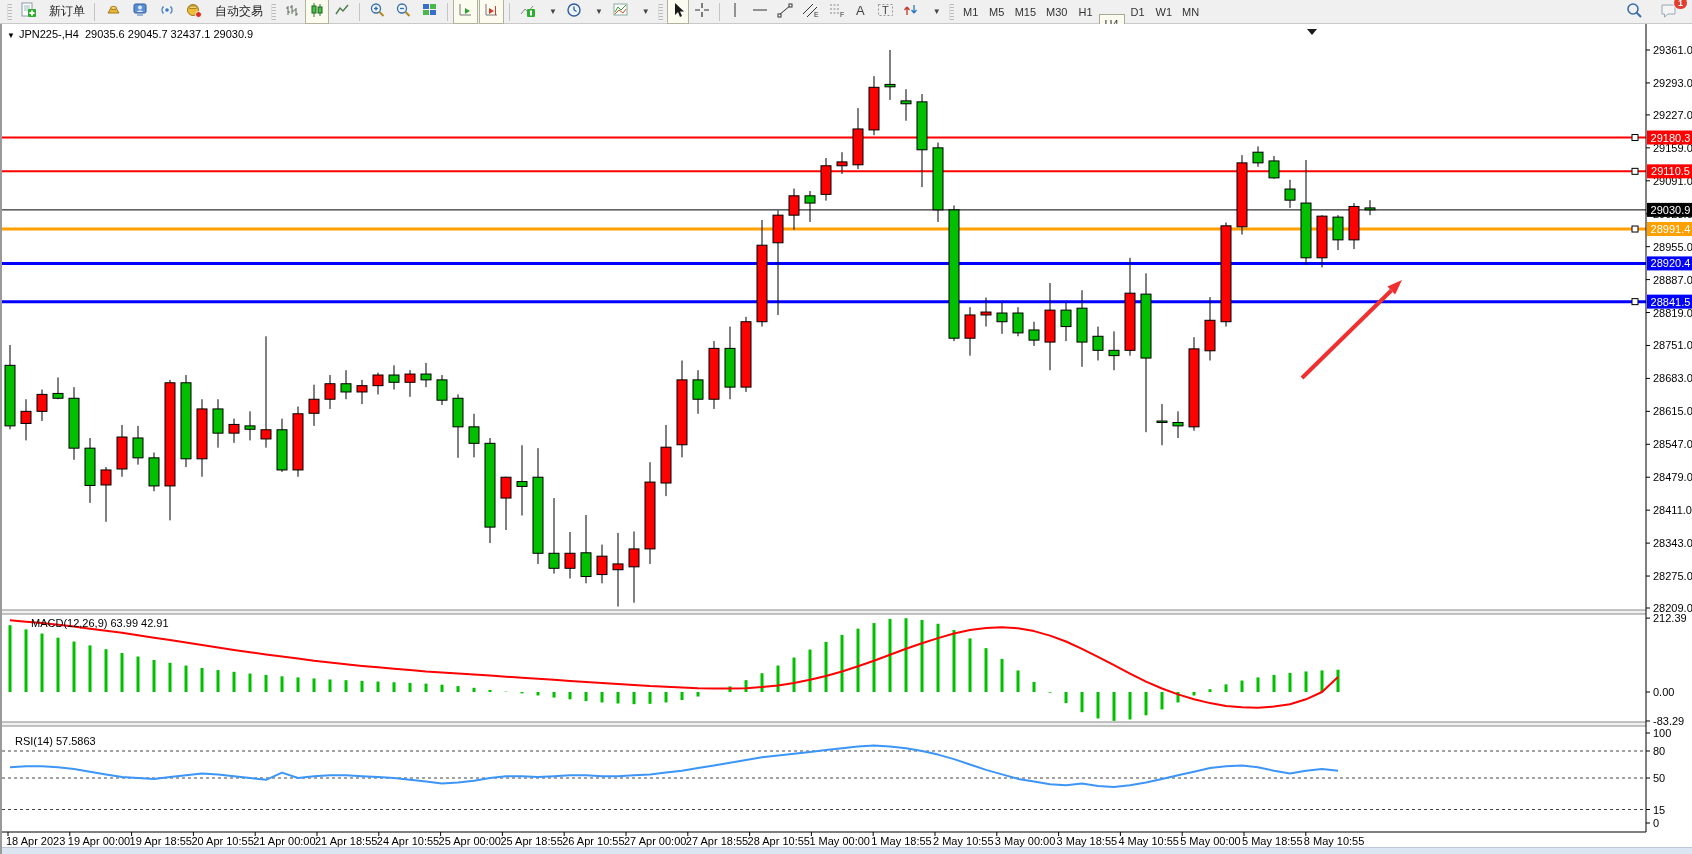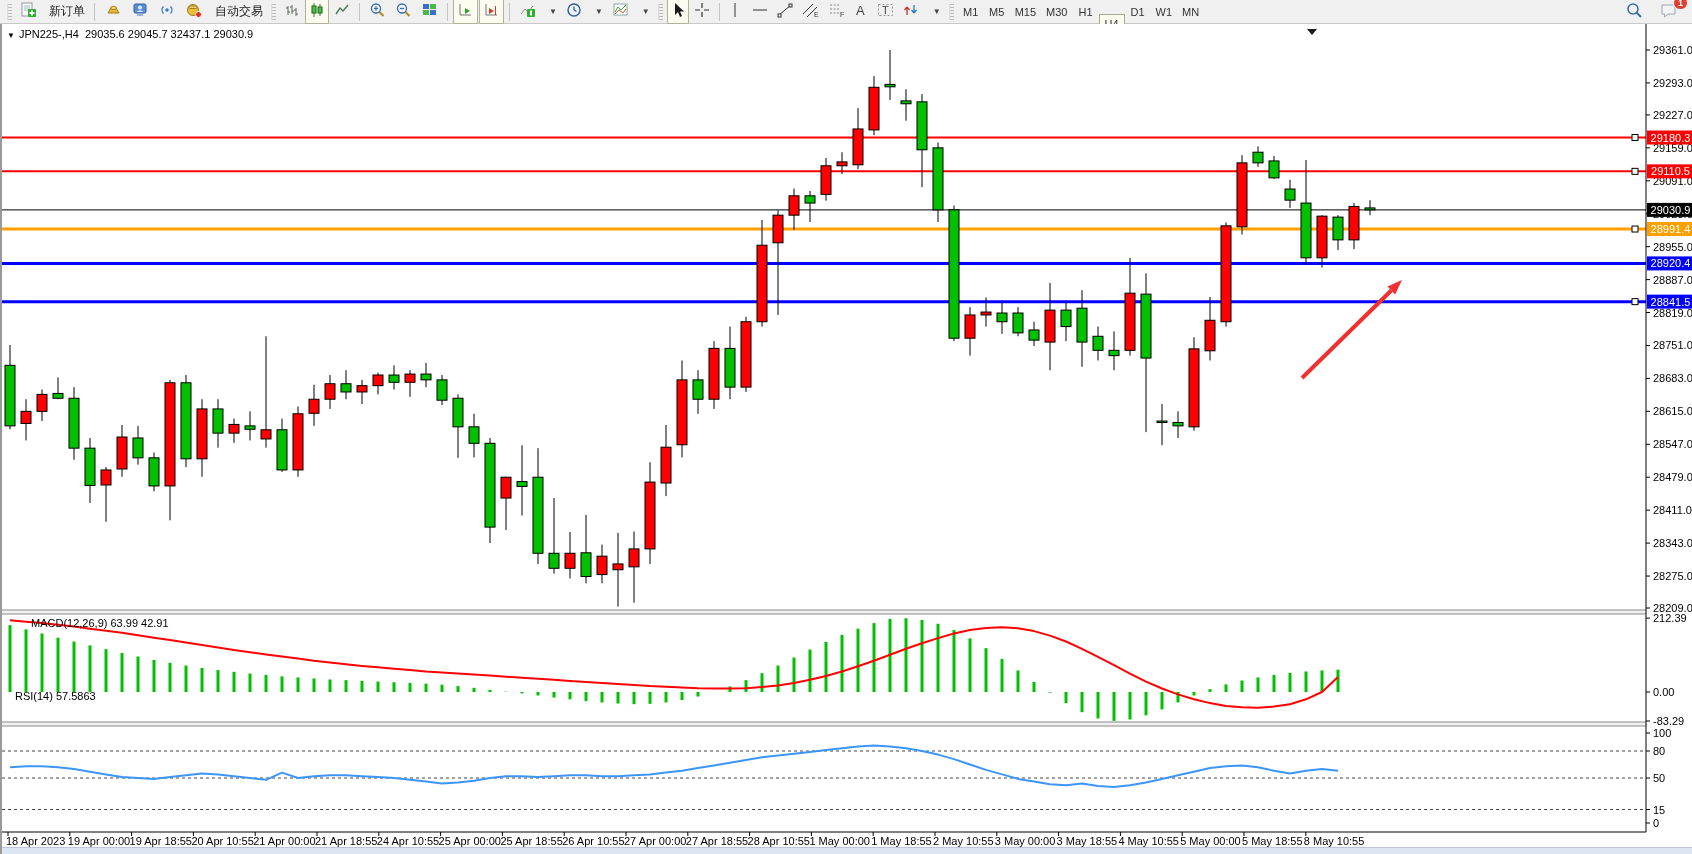--- a/index.html
+++ b/index.html
@@ -25,21 +25,21 @@
   .chatwrap { position:relative; }
   .badge { position:absolute; top:-4px; right:-7px; background:#e23d2e; color:#fff;
     font-size:9px; font-weight:bold; border-radius:8px; padding:1px 4px; border:1px solid #fff; }
   
   .chartwin { position:absolute; top:24px; left:0; width:1692px; height:830px; background:#fff;
     border-left:2px solid #9a9a9a; }
   #plot { position:absolute; top:0; left:0; }
   .chart-label { position:absolute; font-size:11px; color:#000; white-space:nowrap; }
   #title-bar { left:5px; top:4px; }
   #macd-label { left:13px; top:593px;padding-left:16px; }
-  #rsi-label { left:13px; top:666px; }
+  #rsi-label { left:13px; top:711px; }
   .menu-arrow { font-size:8px; margin-right:4px; }
   .bottom-strip { position:absolute; left:0; top:823px; width:1692px; height:7px;
     background:#dce6f3; border-top:1px solid #bcc8da; }
   svg text { font-family:"Liberation Sans", sans-serif; }
 </style>
 </head>
 <body>
 
 <div class="screen">
 

